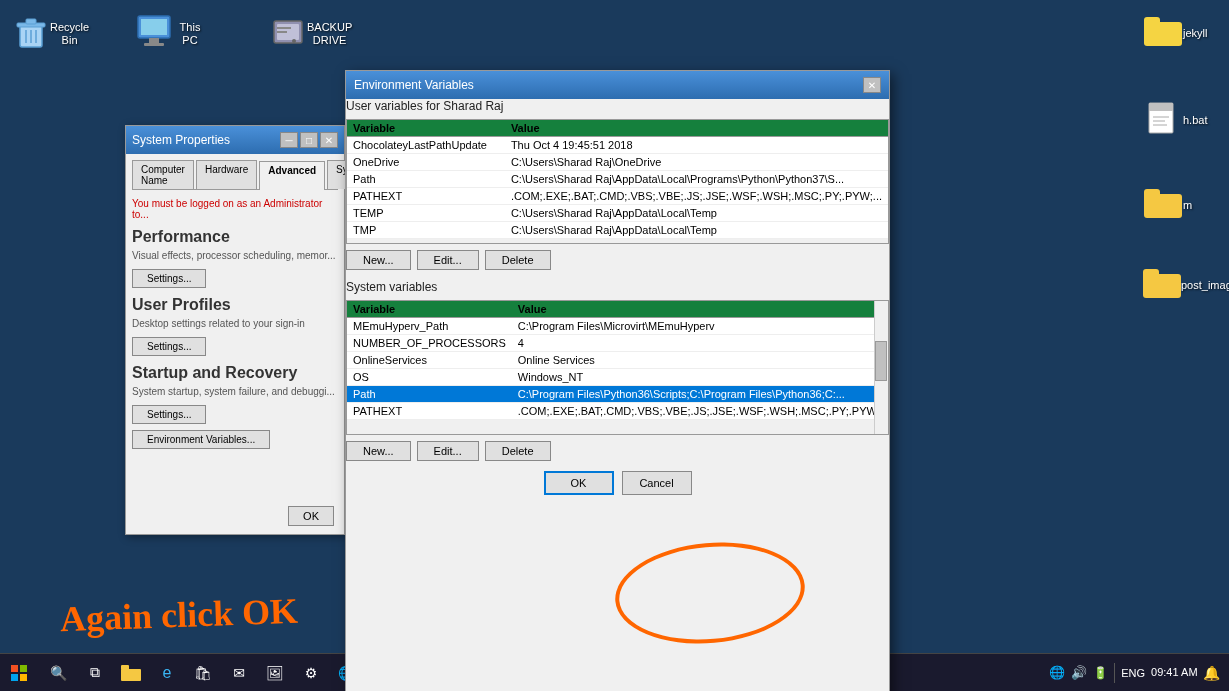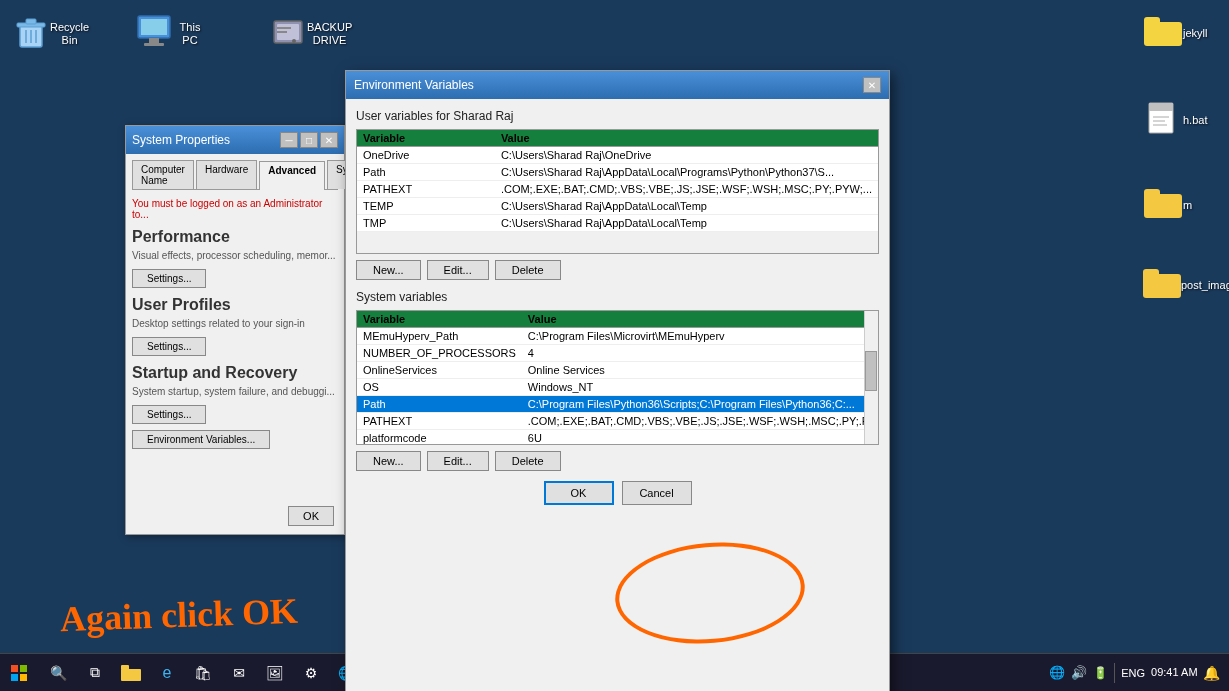--- a/index.html
+++ b/index.html
@@ -141,21 +141,20 @@
       background: linear-gradient(to bottom, #4a90d9, #2d6db0);
       color: white;
       padding: 4px 8px;
       font-size: 12px;
       display: flex;
       align-items: center;
       justify-content: space-between;
       height: 28px;
     }
     .env-content {
-      padding: 10px;
     }
     .section-header {
       font-size: 12px;
       margin-bottom: 6px;
       color: #222;
     }
 
     .table-container {
       border: 1px solid #999;
       margin-bottom: 6px;
@@ -503,20 +502,24 @@
     <div class="section-header">User variables for Sharad Raj</div>
     <div class="table-container" style="height:125px;overflow-y:auto;">
       <table class="env-table-inner">
         <thead>
           <tr>
             <th style="width:40%;">Variable</th>
             <th>Value</th>
           </tr>
         </thead>
         <tbody id="user-vars-body">
+        <tr>
+              <td>ChocolateyLastPathUpdate</td>
+              <td>Thu Oct  4 19:45:51 2018</td>
+            </tr>
             <tr>
               <td>OneDrive</td>
               <td>C:\Users\Sharad Raj\OneDrive</td>
             </tr>
             <tr>
               <td>Path</td>
               <td>C:\Users\Sharad Raj\AppData\Local\Programs\Python\Python37\S...</td>
             </tr>
             <tr>
               <td>PATHEXT</td>
@@ -566,24 +569,20 @@
               <td>Windows_NT</td>
             </tr>
             <tr class="selected">
               <td>Path</td>
               <td>C:\Program Files\Python36\Scripts;C:\Program Files\Python36;C:...</td>
             </tr>
             <tr>
               <td>PATHEXT</td>
               <td>.COM;.EXE;.BAT;.CMD;.VBS;.VBE;.JS;.JSE;.WSF;.WSH;.MSC;.PY;.PYW</td>
             </tr>
-            <tr>
-              <td>platformcode</td>
-              <td>6U</td>
-            </tr>
           </tbody>
       </table>
       <div class="scrollbar-track">
         <div class="scrollbar-thumb"></div>
       </div>
     </div>
     <div class="btn-row">
       <button class="env-btn">New...</button>
       <button class="env-btn">Edit...</button>
       <button class="env-btn">Delete</button>

